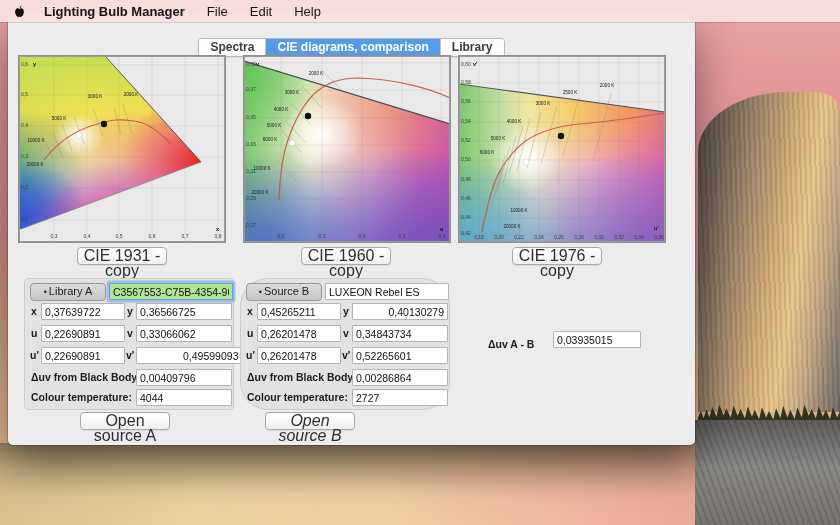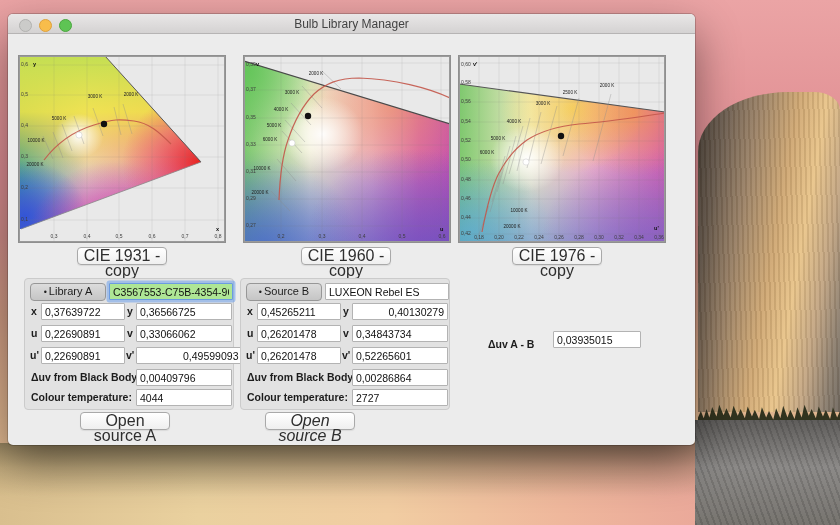--- a/index.html
+++ b/index.html
@@ -89,29 +89,42 @@
 <body>
 
 <div class="screen">
 
   <div class="wp-sky"></div>
   <div class="wp-haze"></div>
   <div class="wp-dome"></div>
   <div class="wp-trees"></div>
   <div class="wp-rock"></div>
 
+  <div class="menubar">
+    <span class="apple">
+      <svg width="13" height="15" viewBox="0 0 16 17" fill="#111">
+        <path d="M8.2 4.1 C 8.2 2.9 9.1 1.7 10.4 1.5 C 10.5 2.8 9.5 4.0 8.2 4.1 Z"></path>
+        <path d="M8 5.3 C 9 4.3 10.7 4.2 11.8 5.1 C 13.7 6.5 13.9 9.9 12.5 12.5 C 11.6 14.1 10.6 15.3 9.5 15.3 C 8.9 15.3 8.6 15 8 15 C 7.4 15 7.1 15.3 6.5 15.3 C 5.4 15.3 4.4 14.1 3.5 12.5 C 2.1 9.9 2.3 6.5 4.2 5.1 C 5.3 4.2 7 4.3 8 5.3 Z"></path>
+      </svg>
+    </span>
+    <span class="app-name">Lighting Bulb Manager</span>
+    <span class="mitem">File</span>
+    <span class="mitem">Edit</span>
+    <span class="mitem">Help</span>
+  </div>
 
   <div class="window">
-    <div class="titlebar">
-      <span class="tl tl-close"></span>
-      <span class="tl tl-min"></span>
-      <span class="tl tl-zoom"></span>
-      <div class="title">Bulb Library Manager</div>
-    </div>
-
+
+    <div class="tabbar">
+      <div class="segmented">
+        <div class="seg">Spectra</div>
+        <div class="seg sel">CIE diagrams, comparison</div>
+        <div class="seg">Library</div>
+      </div>
+    </div>
 
     <div class="chart" style="left:10px;">
       <svg viewBox="0 0 206 186" preserveAspectRatio="none">
         <defs>
           <clipPath id="clip1">
               <polygon points="0,0 86,0 182,106 2,173 0,173"></polygon>
             </clipPath>
           <linearGradient id="g1base" x1="0" y1="0" x2="1" y2="0">
             <stop offset="0" stop-color="#23b39c"></stop>
               <stop offset="0.33" stop-color="#efeccb"></stop>
@@ -417,21 +430,21 @@
       <span class="flabel" style="left:5px;top:70px;">u'</span>
       <input class="field r3" style="left: 16px; width: 76px;" value="0,22690891">
       <span class="flabel" style="left:101px;top:70px;">v'</span>
       <input class="field r3" style="left: 111px; width: 88px; padding-left: 46px;" value="0,49599093">
       <span class="flabel" style="left:6px;top:92px;">Δuv from Black Body</span>
       <input class="field r4" style="left: 111px; width: 88px;" value="0,00409796">
       <span class="flabel" style="left:6px;top:112px;">Colour temperature:</span>
       <input class="field r5" style="left: 111px; width: 88px;" value="4044">
     </div>
 
-    <div class="panel" style="left:232px;">
+    <div class="panel" style="left:232px;border-radius:28px;">
       <div class="src-btn"><span class="dot">•</span><span>Source B</span></div>
       <input class="field name-field" value="LUXEON Rebel ES" style="">
       <span class="flabel" style="left:6px;top:26px;">x</span>
       <input class="field r1" style="left: 16px; width: 76px;" value="0,45265211">
       <span class="flabel" style="left:102px;top:26px;">y</span>
       <input class="field r1" style="left: 111px; width: 88px; text-align: right;" value="0,40130279">
       <span class="flabel" style="left:6px;top:48px;">u</span>
       <input class="field r2" style="left: 16px; width: 76px;" value="0,26201478">
       <span class="flabel" style="left:102px;top:48px;">v</span>
       <input class="field r2" style="left: 111px; width: 88px;" value="0,34843734">

